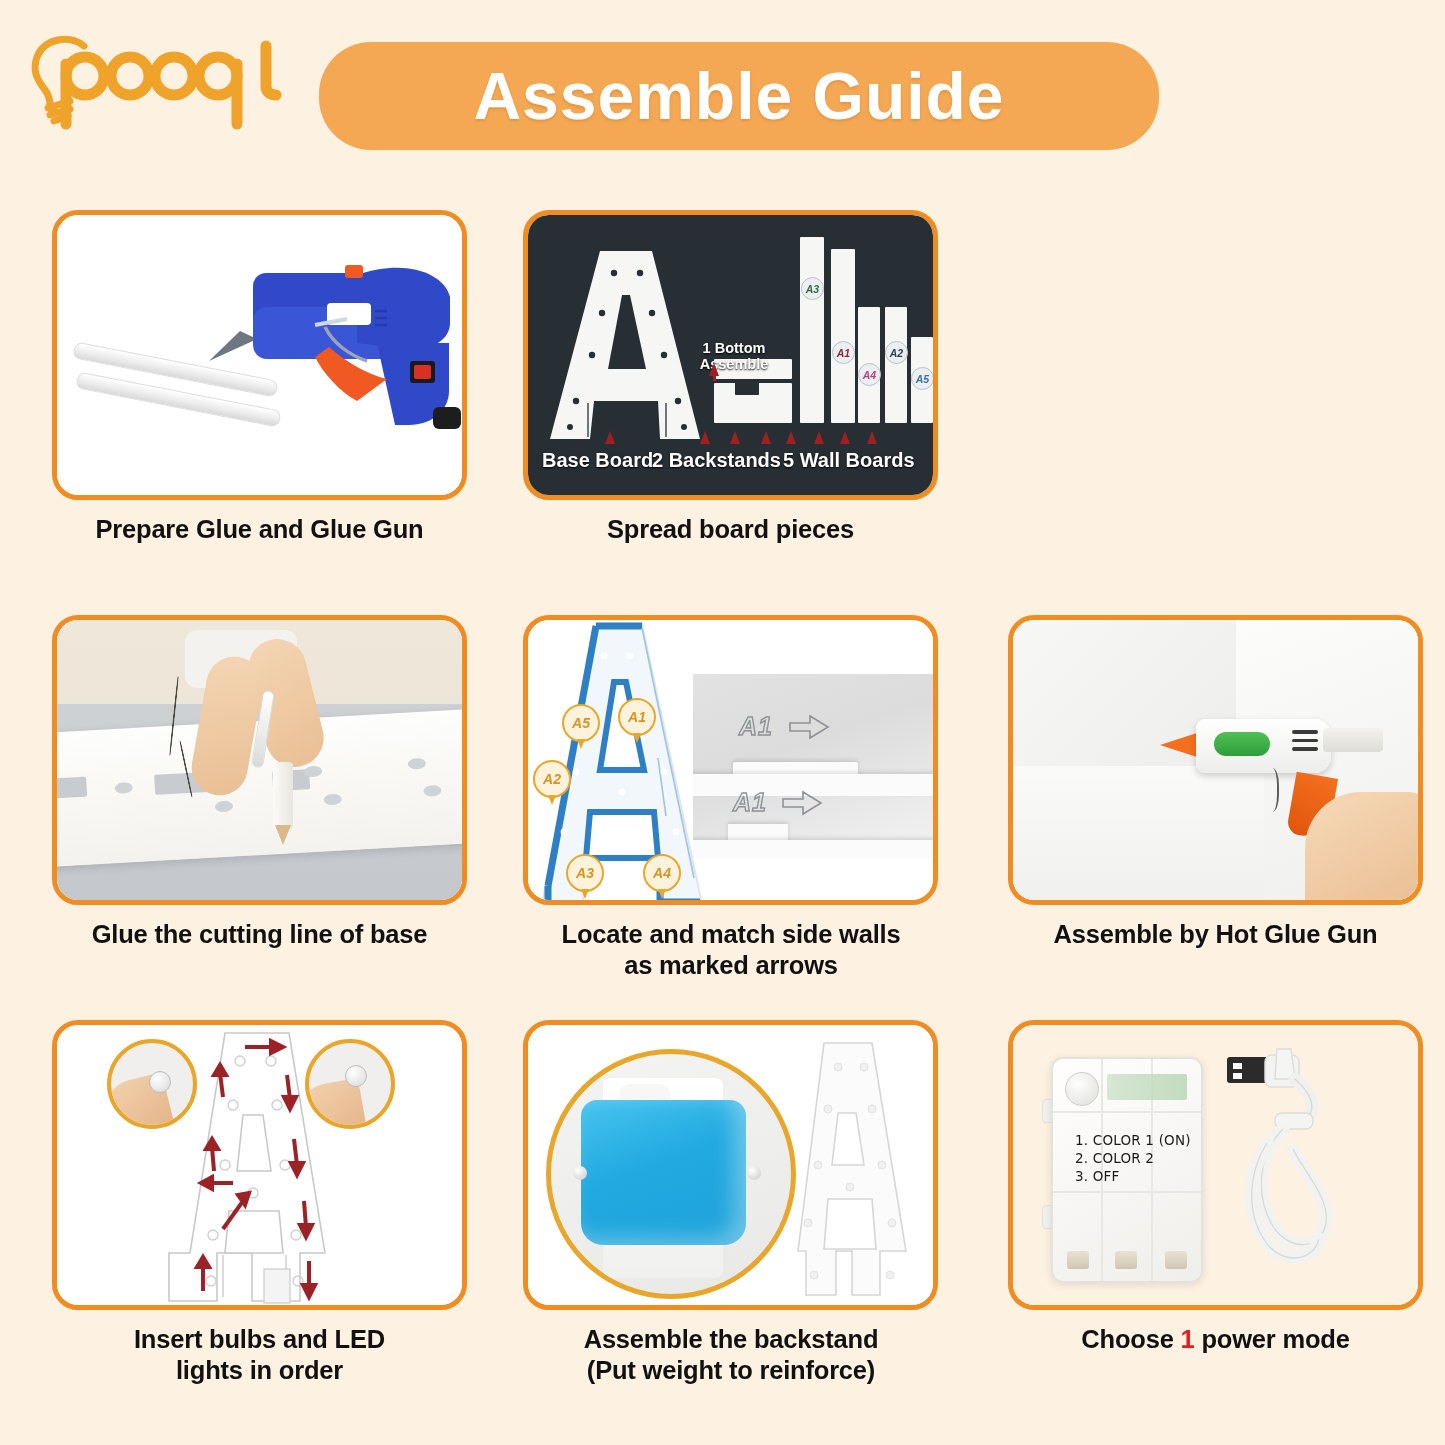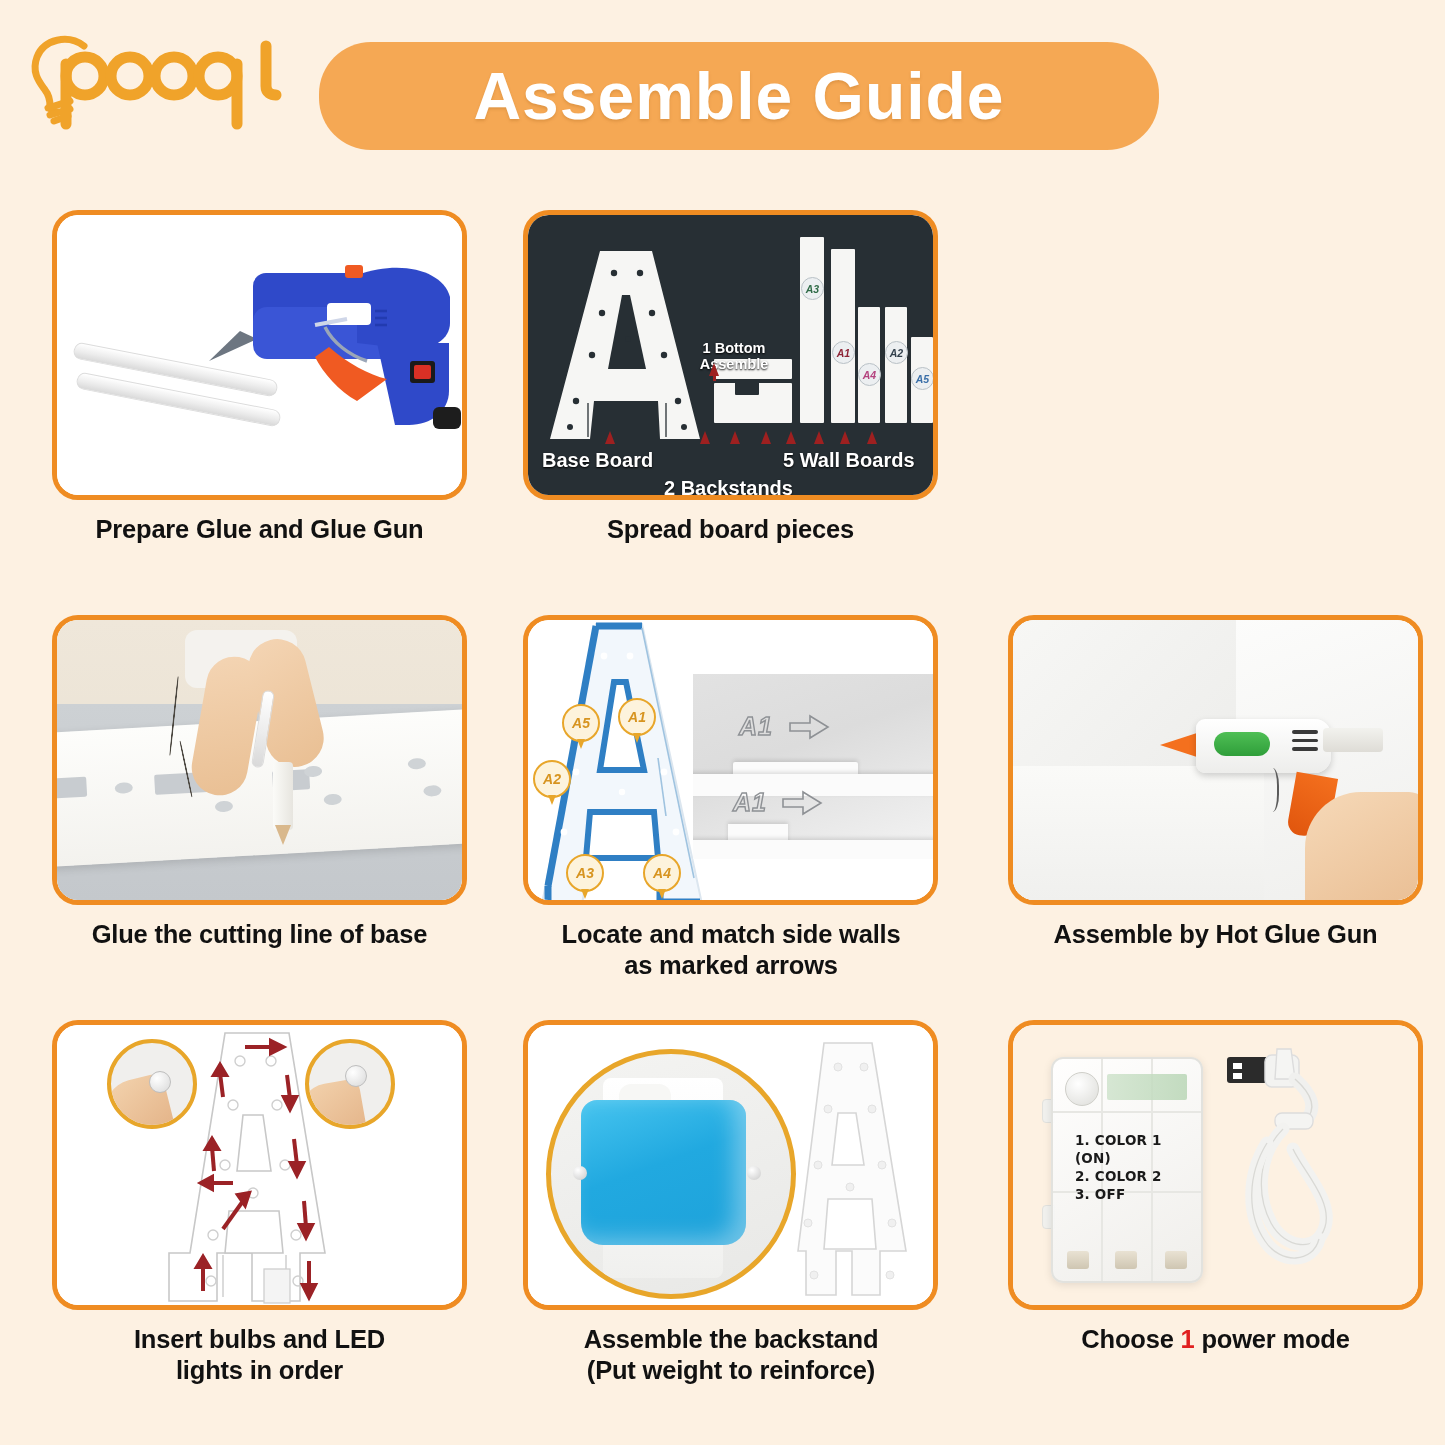--- a/index.html
+++ b/index.html
@@ -426,21 +426,21 @@
     width: 80px; height: 26px;
     background: linear-gradient(90deg,#cfe3cc,#b9d6b6);
     border-radius: 2px;
     opacity: .85;
   }
   .bc-modes {
     position: absolute;
     left: 22px; top: 72px;
     color: #1a1a1a;
     font-size: 13.5px;
-    font-weight: bold;
+    font-weight: normal;
     line-height: 1.34;
     letter-spacing: 0.2px;
     font-family: "DejaVu Sans", sans-serif;
   }
   .bc-batt {
     position: absolute;
     bottom: 12px;
     width: 22px; height: 18px;
     background: linear-gradient(180deg,#e9e2d3,#cfc6b2);
     border-radius: 3px;
@@ -591,21 +591,21 @@
         <div class="arrow-up" style="left:77px; top:216px;"></div>
         <div class="arrow-up" style="left:172px; top:216px;"></div>
         <div class="arrow-up" style="left:202px; top:216px;"></div>
         <div class="arrow-up" style="left:233px; top:216px;"></div>
         <div class="arrow-up" style="left:258px; top:216px;"></div>
         <div class="arrow-up" style="left:286px; top:216px;"></div>
         <div class="arrow-up" style="left:312px; top:216px;"></div>
         <div class="arrow-up" style="left:339px; top:216px;"></div>
 
         <div class="bd-label" style="left:14px; top:234px;">Base Board</div>
-        <div class="bd-label" style="left:136px; top:234px;margin-top:28px;">2 Backstands</div>
+        <div class="bd-label" style="left:124px; top:234px;">2 Backstands</div>
         <div class="bd-label" style="left:255px; top:234px;">5 Wall Boards</div>
       </div>
     </div>
     <div class="caption">Spread board pieces</div>
   </div>
 
 
   <div class="step step-col-0 step-row-1">
     <div class="frame">
       <div class="frame-inner photo4">

